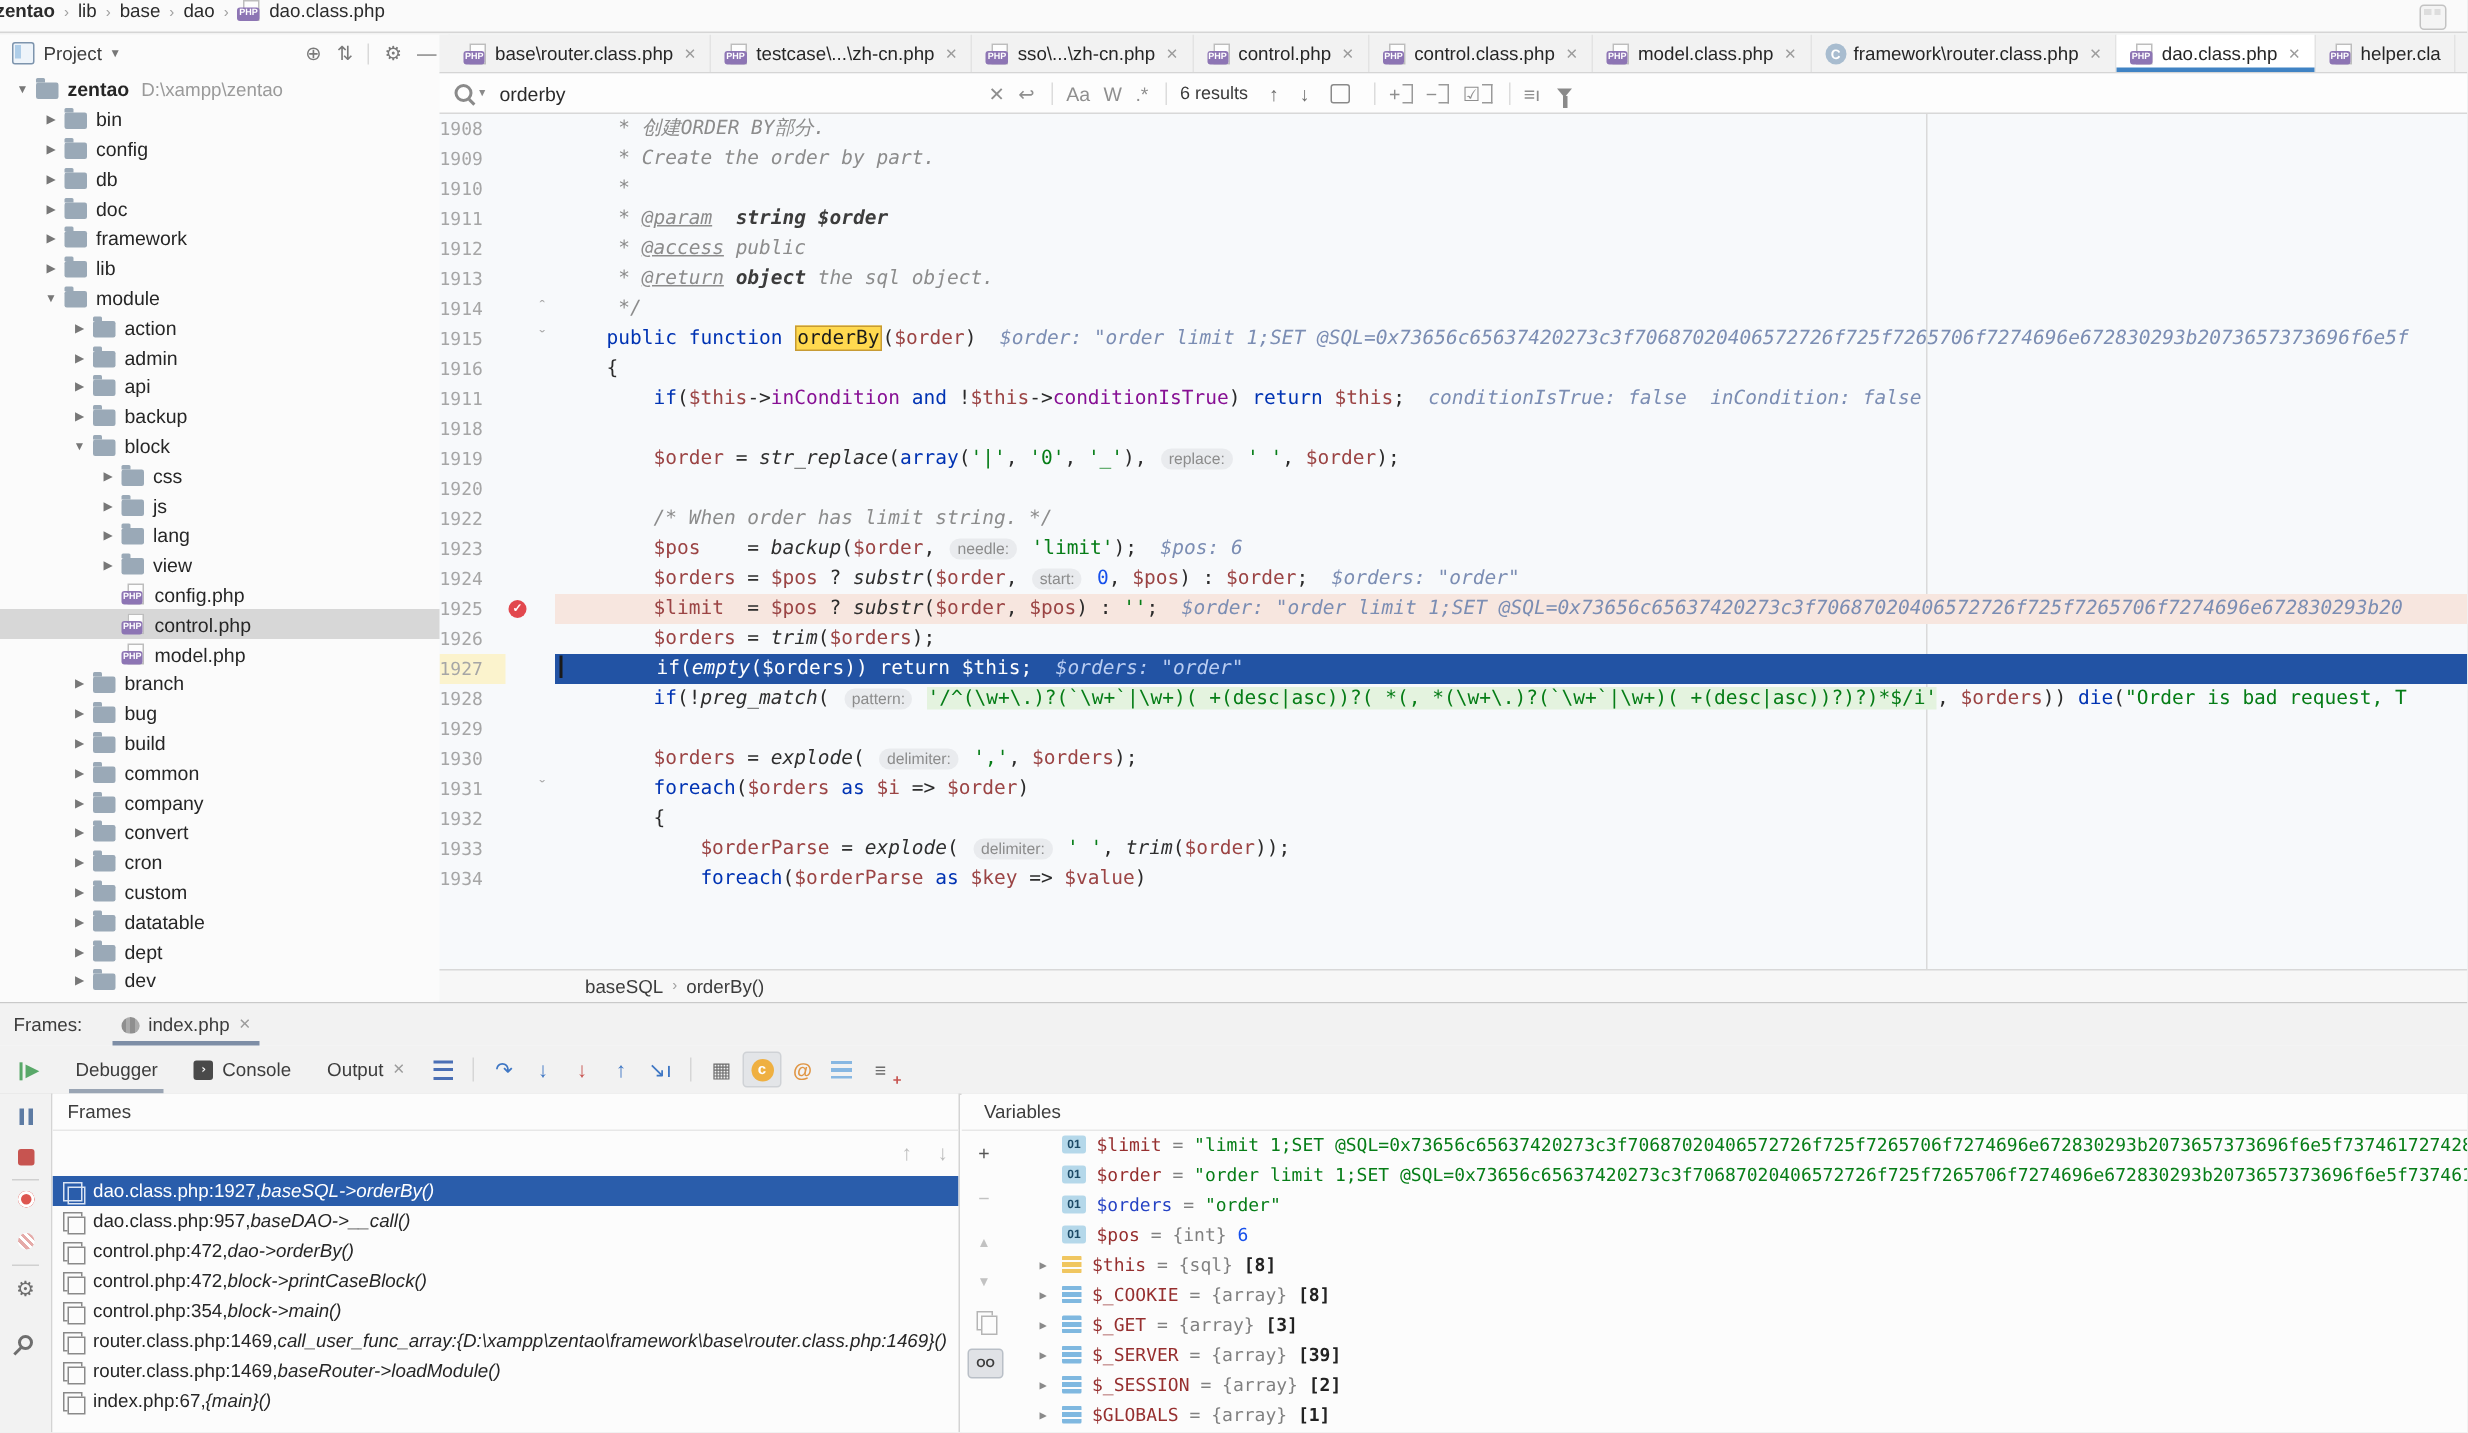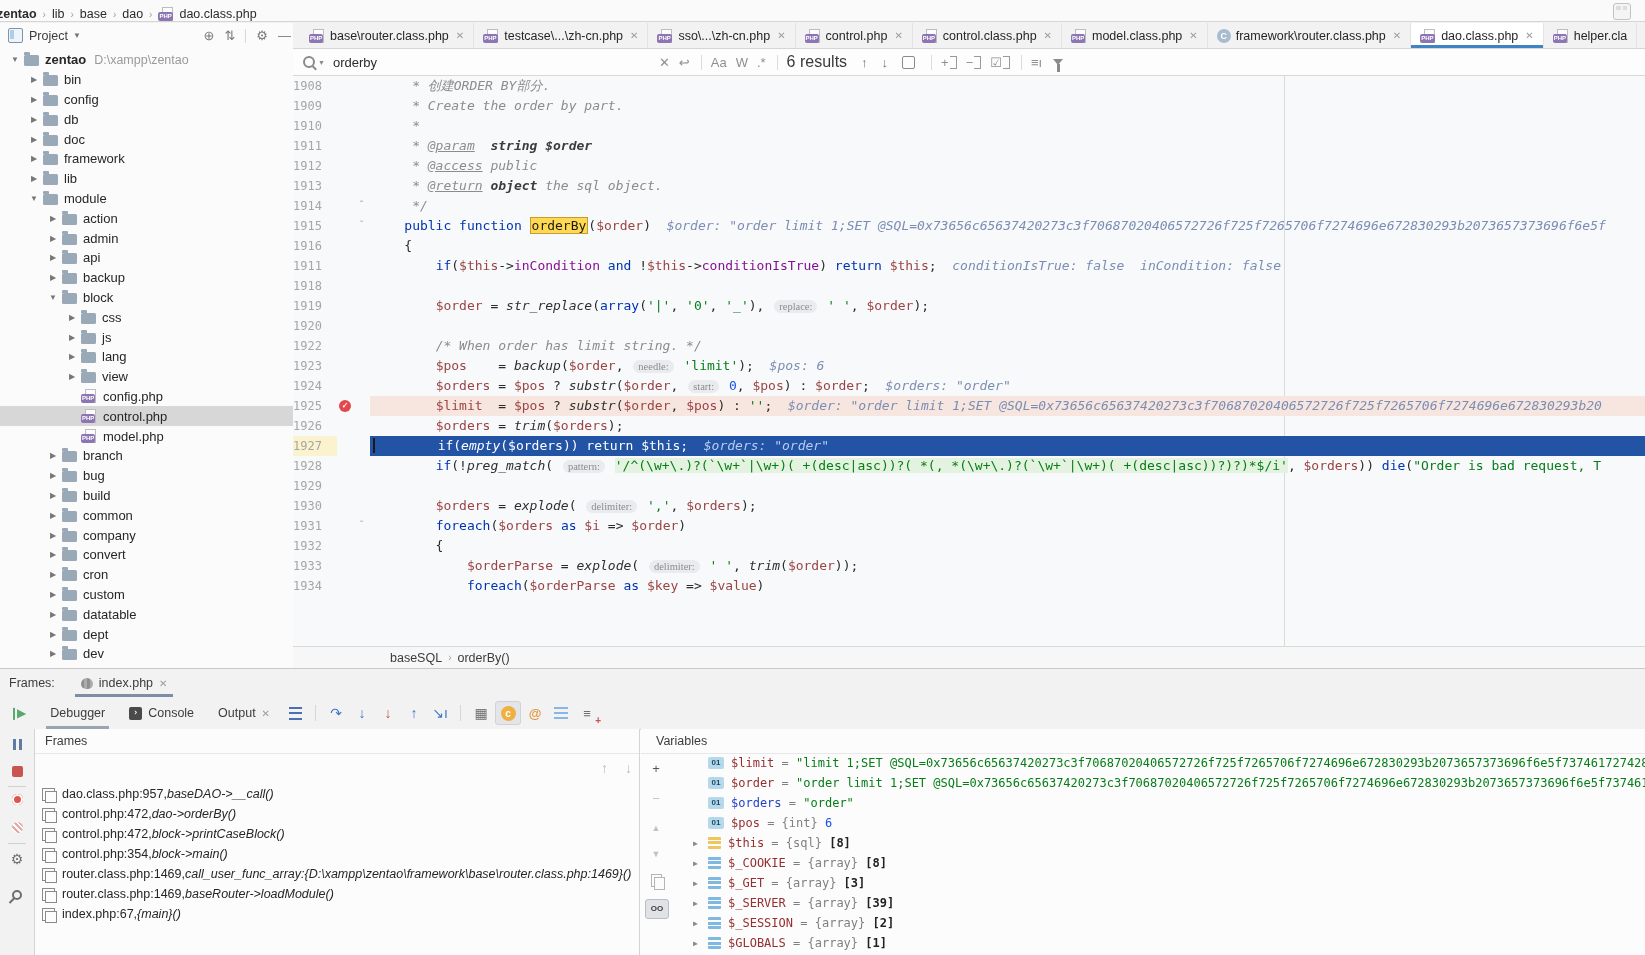--- a/index.html
+++ b/index.html
@@ -1,19 +1,19 @@
 <!DOCTYPE html>
 <html><head>
 <meta charset="utf-8">
 <style>
   html,body{margin:0;padding:0;background:#e8e8e8}
   #app{position:relative;width:1645px;height:955px;background:#f2f2f2;font-family:"Liberation Sans",sans-serif;font-size:13px;color:#262626;overflow:hidden}
 
   
-  .titlebar{position:absolute;top:0;left:0;width:100%;height:22px;background:#fafafa;border-bottom:1px solid #d5d5d5;display:flex;align-items:flex-end;padding-left:2px;font-size:12.5px;box-sizing:border-box}
+  .titlebar{position:absolute;top:0;left:0;width:100%;height:22px;background:#fafafa;border-bottom:1px solid #d5d5d5;display:flex;align-items:flex-start;padding-left:2px;font-size:12.5px;box-sizing:border-box}
   .tb-crumb{color:#2b2b2b}
   .tb-crumb.root{font-weight:bold;margin-left:-5px}
   .crumb-sep{color:#a0a0a0;margin:0 6px;font-size:10px}
   .cornerwidget{position:absolute;right:14px;top:3px;width:16px;height:15px;border:1px solid #c3c3c3;border-radius:3px;background:linear-gradient(#ddd 0 0) 2px 2px/5px 4px no-repeat,linear-gradient(#ddd 0 0) 9px 2px/4px 4px no-repeat,#f4f4f4}
 
   
   .phpic{display:inline-block;width:16px;height:14px;position:relative;flex:none}
   .phpic::before{content:"";position:absolute;right:1px;top:0;width:9px;height:12px;background:#fdfdfd;border:1px solid #bdbdbd}
   .phpic::after{content:"PHP";position:absolute;left:0;bottom:0;background:#8d75b4;color:#fff;font:bold 6px/9px "Liberation Sans",sans-serif;padding:0 1px;border-radius:2px}
   .clsic{display:inline-block;width:14px;height:14px;border-radius:50%;background:#a8bccf;flex:none;position:relative}
@@ -44,21 +44,21 @@
   .tab.active::after{content:"";position:absolute;left:0;right:0;bottom:0;height:3px;background:#4083c4}
 
   .findbar{height:27px;background:#fdfdfd;border-bottom:1px solid #d8d8d8;display:flex;align-items:center;padding:0 10px;font-size:13px;color:#2b2b2b;box-sizing:border-box}
   .fmag{width:8px;height:8px;border:2px solid #8a8a8a;border-radius:50%;position:relative;margin-right:3px}
   .fmag::after{content:"";position:absolute;width:5px;height:2px;background:#8a8a8a;transform:rotate(45deg);left:7px;top:9px}
   .fmag-d{color:#8a8a8a;font-size:7px;margin-right:8px}
   .fquery{min-width:60px}
   .fsp{width:266px}
   .fitem{margin:0 9px 0 0;color:#8f8f8f}
   .fsep{width:1px;height:15px;background:#dcdcdc;margin:0 9px 0 2px}
-  .fresults{color:#3a3a3a;font-size:16px;margin-right:14px}
+  .fresults{color:#3a3a3a;font-size:12px;margin-right:14px}
   .farrow{color:#6f6f6f;font-size:13px;margin-right:14px}
   .fbox{width:11px;height:11px;border:1.5px solid #8a8a8a;border-radius:2px;margin-right:14px}
   .fbrk{display:inline-block;width:6px;height:11px;border:1.5px solid #9a9a9a;border-left:none;margin-left:1px;vertical-align:-2px}
   .ffunnel{width:0;height:0;border-left:5px solid transparent;border-right:5px solid transparent;border-top:6px solid #8a8a8a;position:relative;margin-left:2px}
   .ffunnel::after{content:"";position:absolute;left:-1.5px;top:-1px;width:3px;height:8px;background:#8a8a8a}
 
   .code{position:absolute;top:53px;left:0;right:0;height:571px;overflow:hidden}
   .guide{position:absolute;left:991px;top:0;bottom:0;width:1px;background:#dadada}
   .cl{height:20px;display:flex;font:13px/20px "DejaVu Sans Mono",monospace;position:relative}
   .ln{width:44px;flex:none;text-align:left;color:#a6a6a6;font-size:12px}
@@ -77,21 +77,21 @@
   .doc{color:#8c8c8c;font-style:italic;text-decoration:underline}
   .cb{color:#3c3c3c;font-style:italic;font-weight:bold}
   .k{color:#0033b3}
   .v{color:#9b4444}
   .f{color:#871094}
   .fn{color:#2f2f2f;font-style:italic}
   .s{color:#067d17}
   .n{color:#1750eb}
   .rx{color:#067d17;background:#e4f3df}
   .p{color:#2b2b2b}
-  .chip{font-family:Liberation Serif, serif;font-size:10.5px;font-style:normal;background:#e9ebee;color:#8c8c8c;border-radius:8px;padding:1px 5px;margin:0 2px}
+  .chip{font-family:Liberation Sans, sans-serif;font-size:10.5px;font-style:normal;background:#e9ebee;color:#8c8c8c;border-radius:8px;padding:1px 5px;margin:0 2px}
   .hint{color:#7b8db3;font-style:italic}
   .match{background:#ffd94f;border:1px solid #c79b34;color:#1a1a1a;padding:0 1px}
 
   .ecrumb{position:absolute;bottom:0;left:0;right:0;height:22px;background:#f7f7f7;border-top:1px solid #d8d8d8;display:flex;align-items:center;padding-left:97px;font-size:12.5px;color:#3c3c3c;box-sizing:border-box}
   .ecrumb .crumb-sep{font-size:10px}
 
   
   .debug{position:absolute;left:0;top:668px;width:100%;height:287px;background:#fcfcfc;border-top:1px solid #c9c9c9;box-sizing:border-box}
   .d-header{height:28px;display:flex;align-items:center;padding-left:9px;background:#f2f2f2;font-size:12.5px;color:#3c3c3c}
   .d-sess{display:flex;align-items:center;gap:6px;margin-left:20px;height:100%;position:relative;padding:0 6px}
@@ -648,20 +648,25 @@
           </span>
       </div>
 
       <div class="frames">
         <div class="panel-title">Frames</div>
         <div class="f-tools">
           <span class="f-nav" style="left:566px">↑</span>
           <span class="f-nav" style="left:590px">↓</span>
         </div>
         <div id="frames-list">
+            <div class="frow selected">
+              <span class="fic"></span>
+              <span class="floc">dao.class.php:1927, </span>
+              <span class="ffn">baseSQL-&gt;orderBy()</span>
+            </div>
             <div class="frow">
               <span class="fic"></span>
               <span class="floc">dao.class.php:957, </span>
               <span class="ffn">baseDAO-&gt;__call()</span>
             </div>
             <div class="frow">
               <span class="fic"></span>
               <span class="floc">control.php:472, </span>
               <span class="ffn">dao-&gt;orderBy()</span>
             </div>

